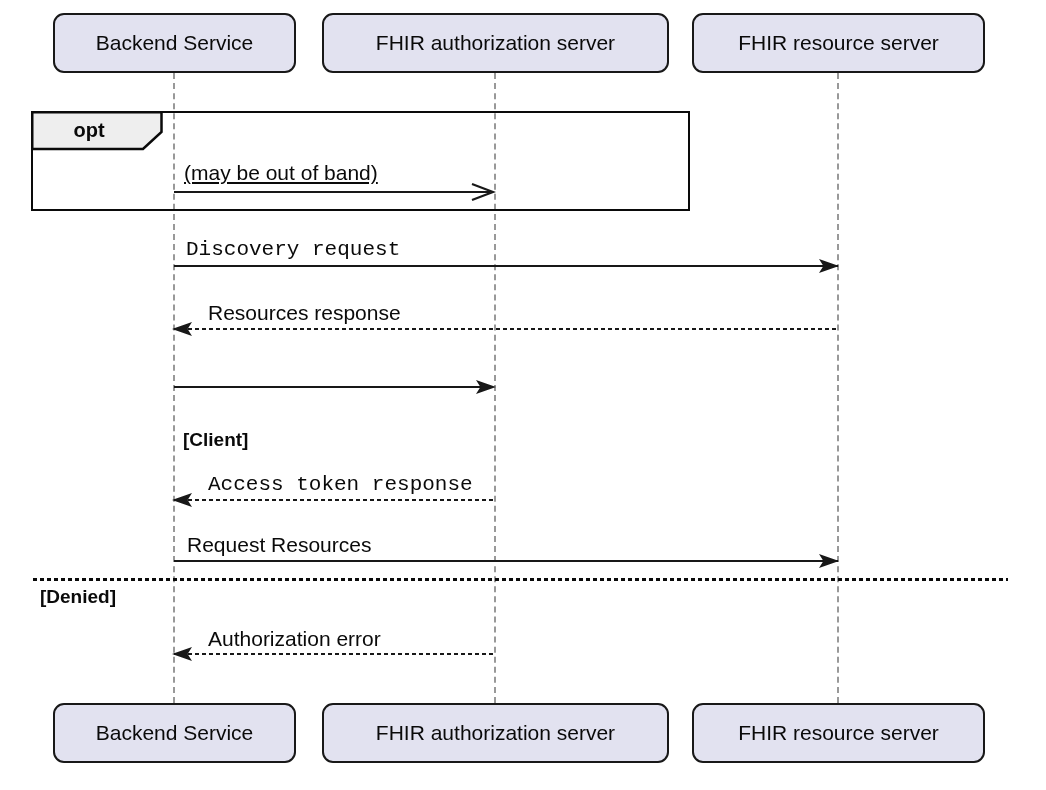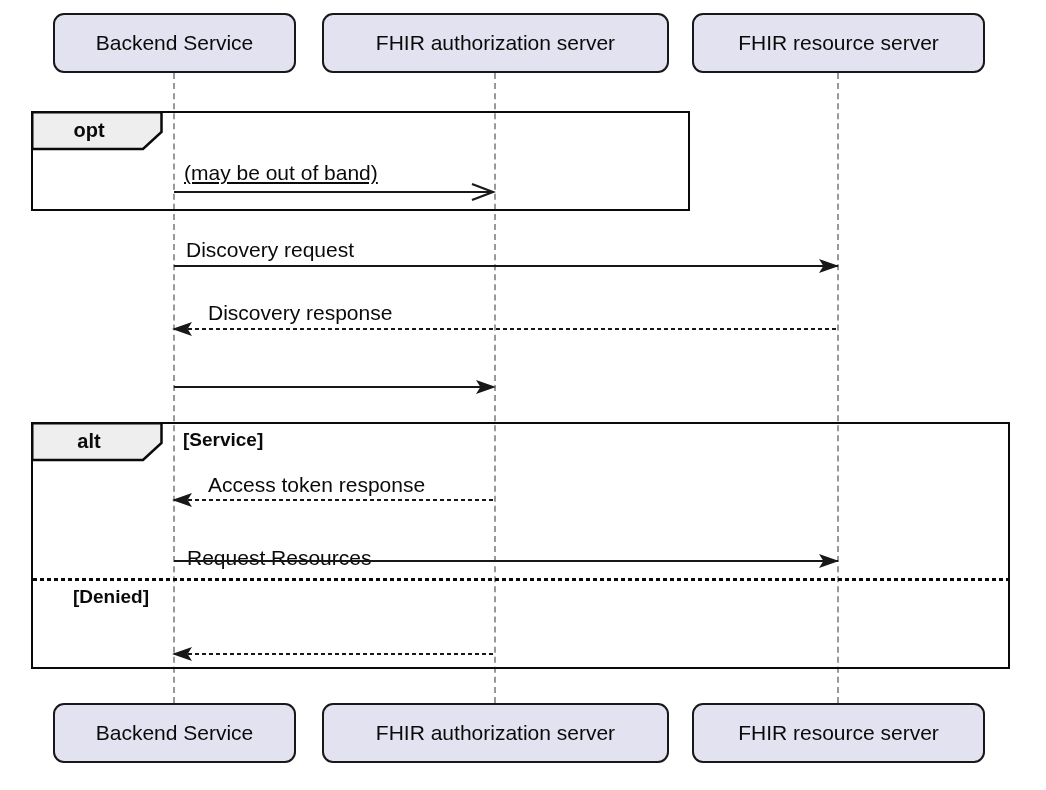--- a/index.html
+++ b/index.html
@@ -80,50 +80,45 @@
     </svg>
     <span class="frag-op">opt</span>
   </div>
 
   <span class="msg-label" style="left:184px;top:160px;text-decoration:underline;">(may be out of band)</span>
   <div class="mline solid" style="left:174px;top:191px;width:316px;"></div>
   <svg class="abs" width="28" height="22" style="left:468px;top:181px;">
     <path d="M4,3 L25,11 L4,19" style="fill:none;stroke:var(--arrow);stroke-width:2.2;"></path>
   </svg>
 
-  <span class="msg-label" style="left:186px;top:237px;">Discovery request</span>
+  <span class="msg-label" style="left:186px;top:237px;font-family:Liberation Mono, monospace;">Discovery request</span>
   <div class="mline solid" style="left:174px;top:265px;width:664px;"></div>
   <div class="head r" style="left:819px;top:259px;"></div>
 
-  <span class="msg-label" style="left:208px;top:300px;">Discovery response</span>
+  <span class="msg-label" style="left:208px;top:300px;">Resources response</span>
   <div class="mline dotted" style="left:174px;top:328px;width:664px;"></div>
   <div class="head l" style="left:172px;top:322px;"></div>
 
   <div class="mline solid" style="left:174px;top:386px;width:312px;"></div>
   <div class="head r" style="left:476px;top:380px;"></div>
 
-  <div class="frag" style="left:31px;top:422px;width:979px;height:247px;">
-    <svg class="frag-header" width="133" height="40" viewBox="0 0 133 40">
-      <path d="M1.25,1.25 H130.5 V21 L112,38 H1.25 Z" style="fill:var(--fragment-header-fill);stroke:var(--fragment-border);stroke-width:2.5;"></path>
-    </svg>
-    <span class="frag-op">alt</span>
-  </div>
-  <span class="guard" style="left:183px;top:429px;">[Service]</span>
+  <span class="guard" style="left:183px;top:429px;">[Client]</span>
 
-  <span class="msg-label" style="left:208px;top:472px;">Access token response</span>
+  <span class="msg-label" style="left:208px;top:472px;font-family:Liberation Mono, monospace;">Access token response</span>
   <div class="mline dotted" style="left:174px;top:499px;width:321px;"></div>
   <div class="head l" style="left:172px;top:493px;"></div>
 
-  <span class="msg-label" style="left:187px;top:545px;">Request Resources</span>
+  <span class="msg-label" style="left:187px;top:532px;">Request Resources</span>
   <div class="mline solid" style="left:174px;top:560px;width:664px;"></div>
   <div class="head r" style="left:819px;top:554px;"></div>
 
   <div class="divider" style="left:33px;top:578px;width:975px;"></div>
-  <span class="guard" style="left:40px;top:586px;margin-left:33px;">[Denied]</span>
+  <span class="guard" style="left:40px;top:586px;">[Denied]</span>
 
+  <span class="msg-label" style="left:208px;top:626px;">Authorization error</span>
   <div class="mline dotted" style="left:174px;top:653px;width:321px;"></div>
   <div class="head l" style="left:172px;top:647px;"></div>
 
   <div class="pbox" style="left:53px;top:13px;width:243px;">
     <span>Backend Service</span>
   </div>
   <div class="pbox" style="left:322px;top:13px;width:347px;">
     <span>FHIR authorization server</span>
   </div>
   <div class="pbox" style="left:692px;top:13px;width:293px;">

